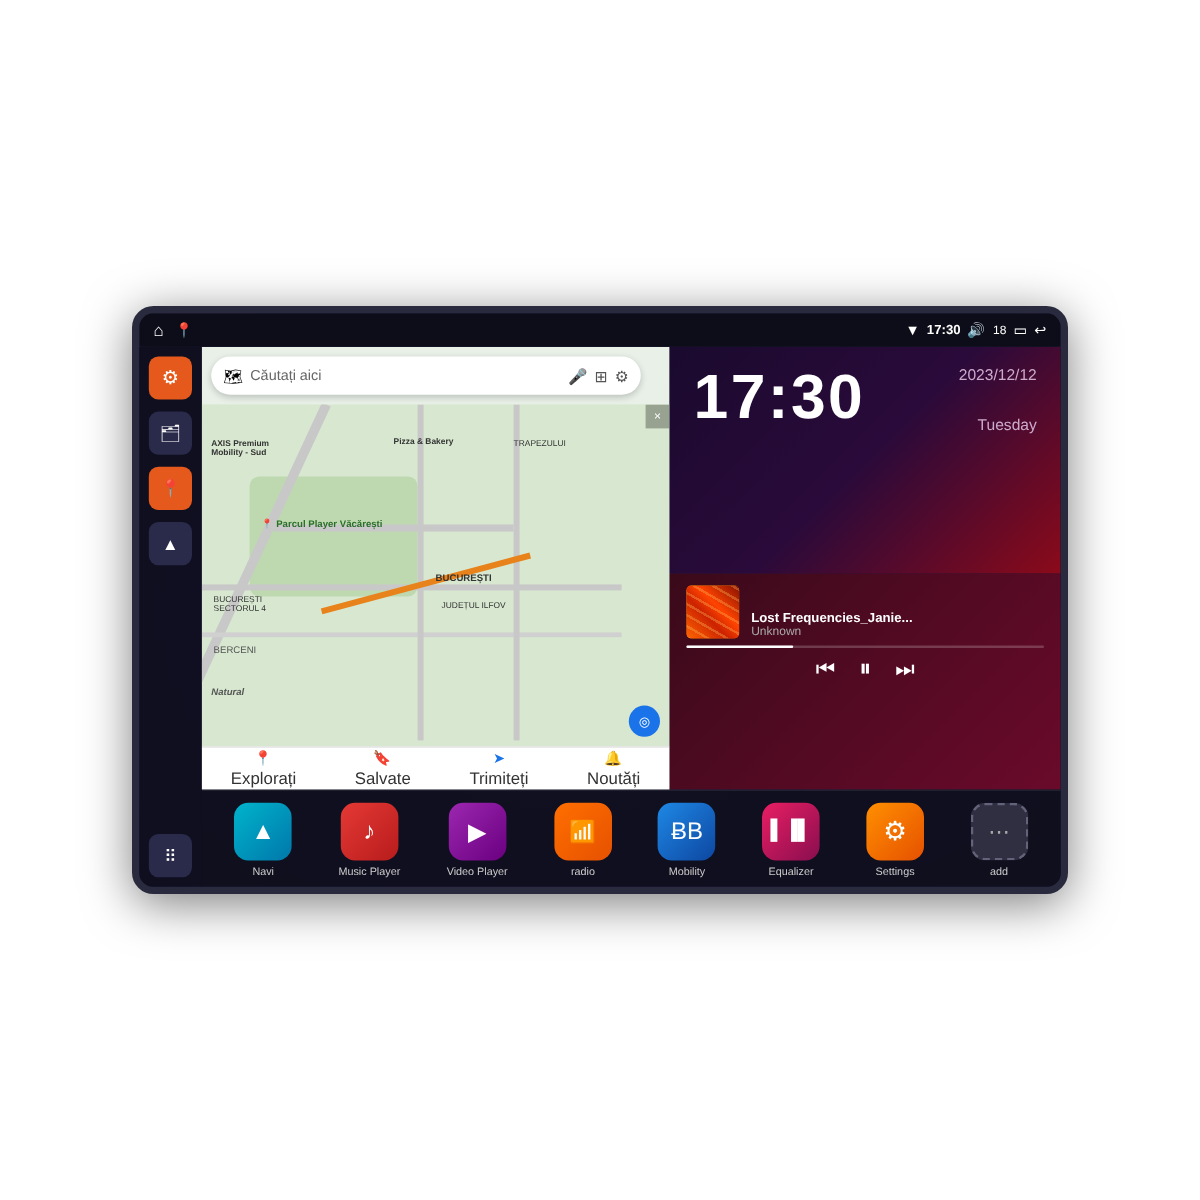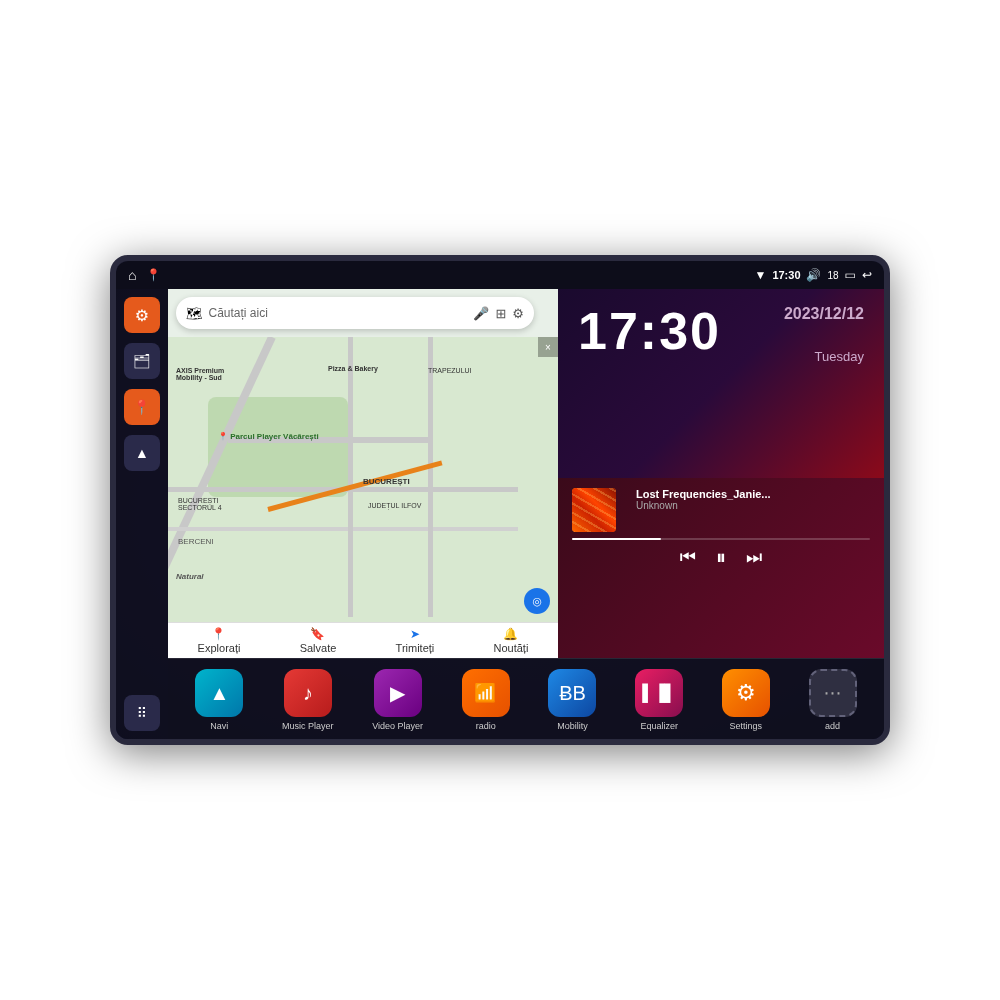--- a/index.html
+++ b/index.html
@@ -180,21 +180,21 @@
       border-top: 1px solid #ddd;
     }
     .map-bottom-item {
       display: flex;
       flex-direction: column;
       align-items: center;
       gap: 1px;
       cursor: pointer;
     }
     .map-bottom-icon { font-size: 12px; color: #1a73e8; }
-    .map-bottom-label { font-size: 11px; color: #333; }
+    .map-bottom-label { font-size: 14px; color: #333; }
 
     
     .right-panel {
       flex: 1;
       display: flex;
       flex-direction: column;
       position: relative;
     }
 
     
@@ -210,43 +210,42 @@
       font-size: 52px;
       font-weight: bold;
       color: #ffffff;
       letter-spacing: 2px;
       line-height: 1;
     }
     .clock-date {
       text-align: right;
     }
     .clock-date-year {
-      font-size: 16px;
+      font-size: 13px;
       color: #ccaacc;
-      font-weight: bold;
     }
     .clock-date-day {
       font-size: 13px;
       color: #ccaacc;
       margin-top: 26px;
     }
 
     
     .music-widget {
       background: linear-gradient(135deg, #3a0a1a 0%, #6a0a2a 100%);
       padding: 10px 14px;
       display: flex;
       flex-direction: column;
       gap: 6px;
       flex: 1;
     }
     .music-top {
       display: flex;
-      align-items: flex-start;
-      gap: 20px;
+      align-items: flex-end;
+      gap: 10px;
     }
     .music-album {
       width: 44px;
       height: 44px;
       border-radius: 4px;
       background: linear-gradient(135deg, #ff8800, #cc4400);
       flex-shrink: 0;
       overflow: hidden;
       display: flex;
       align-items: center;

